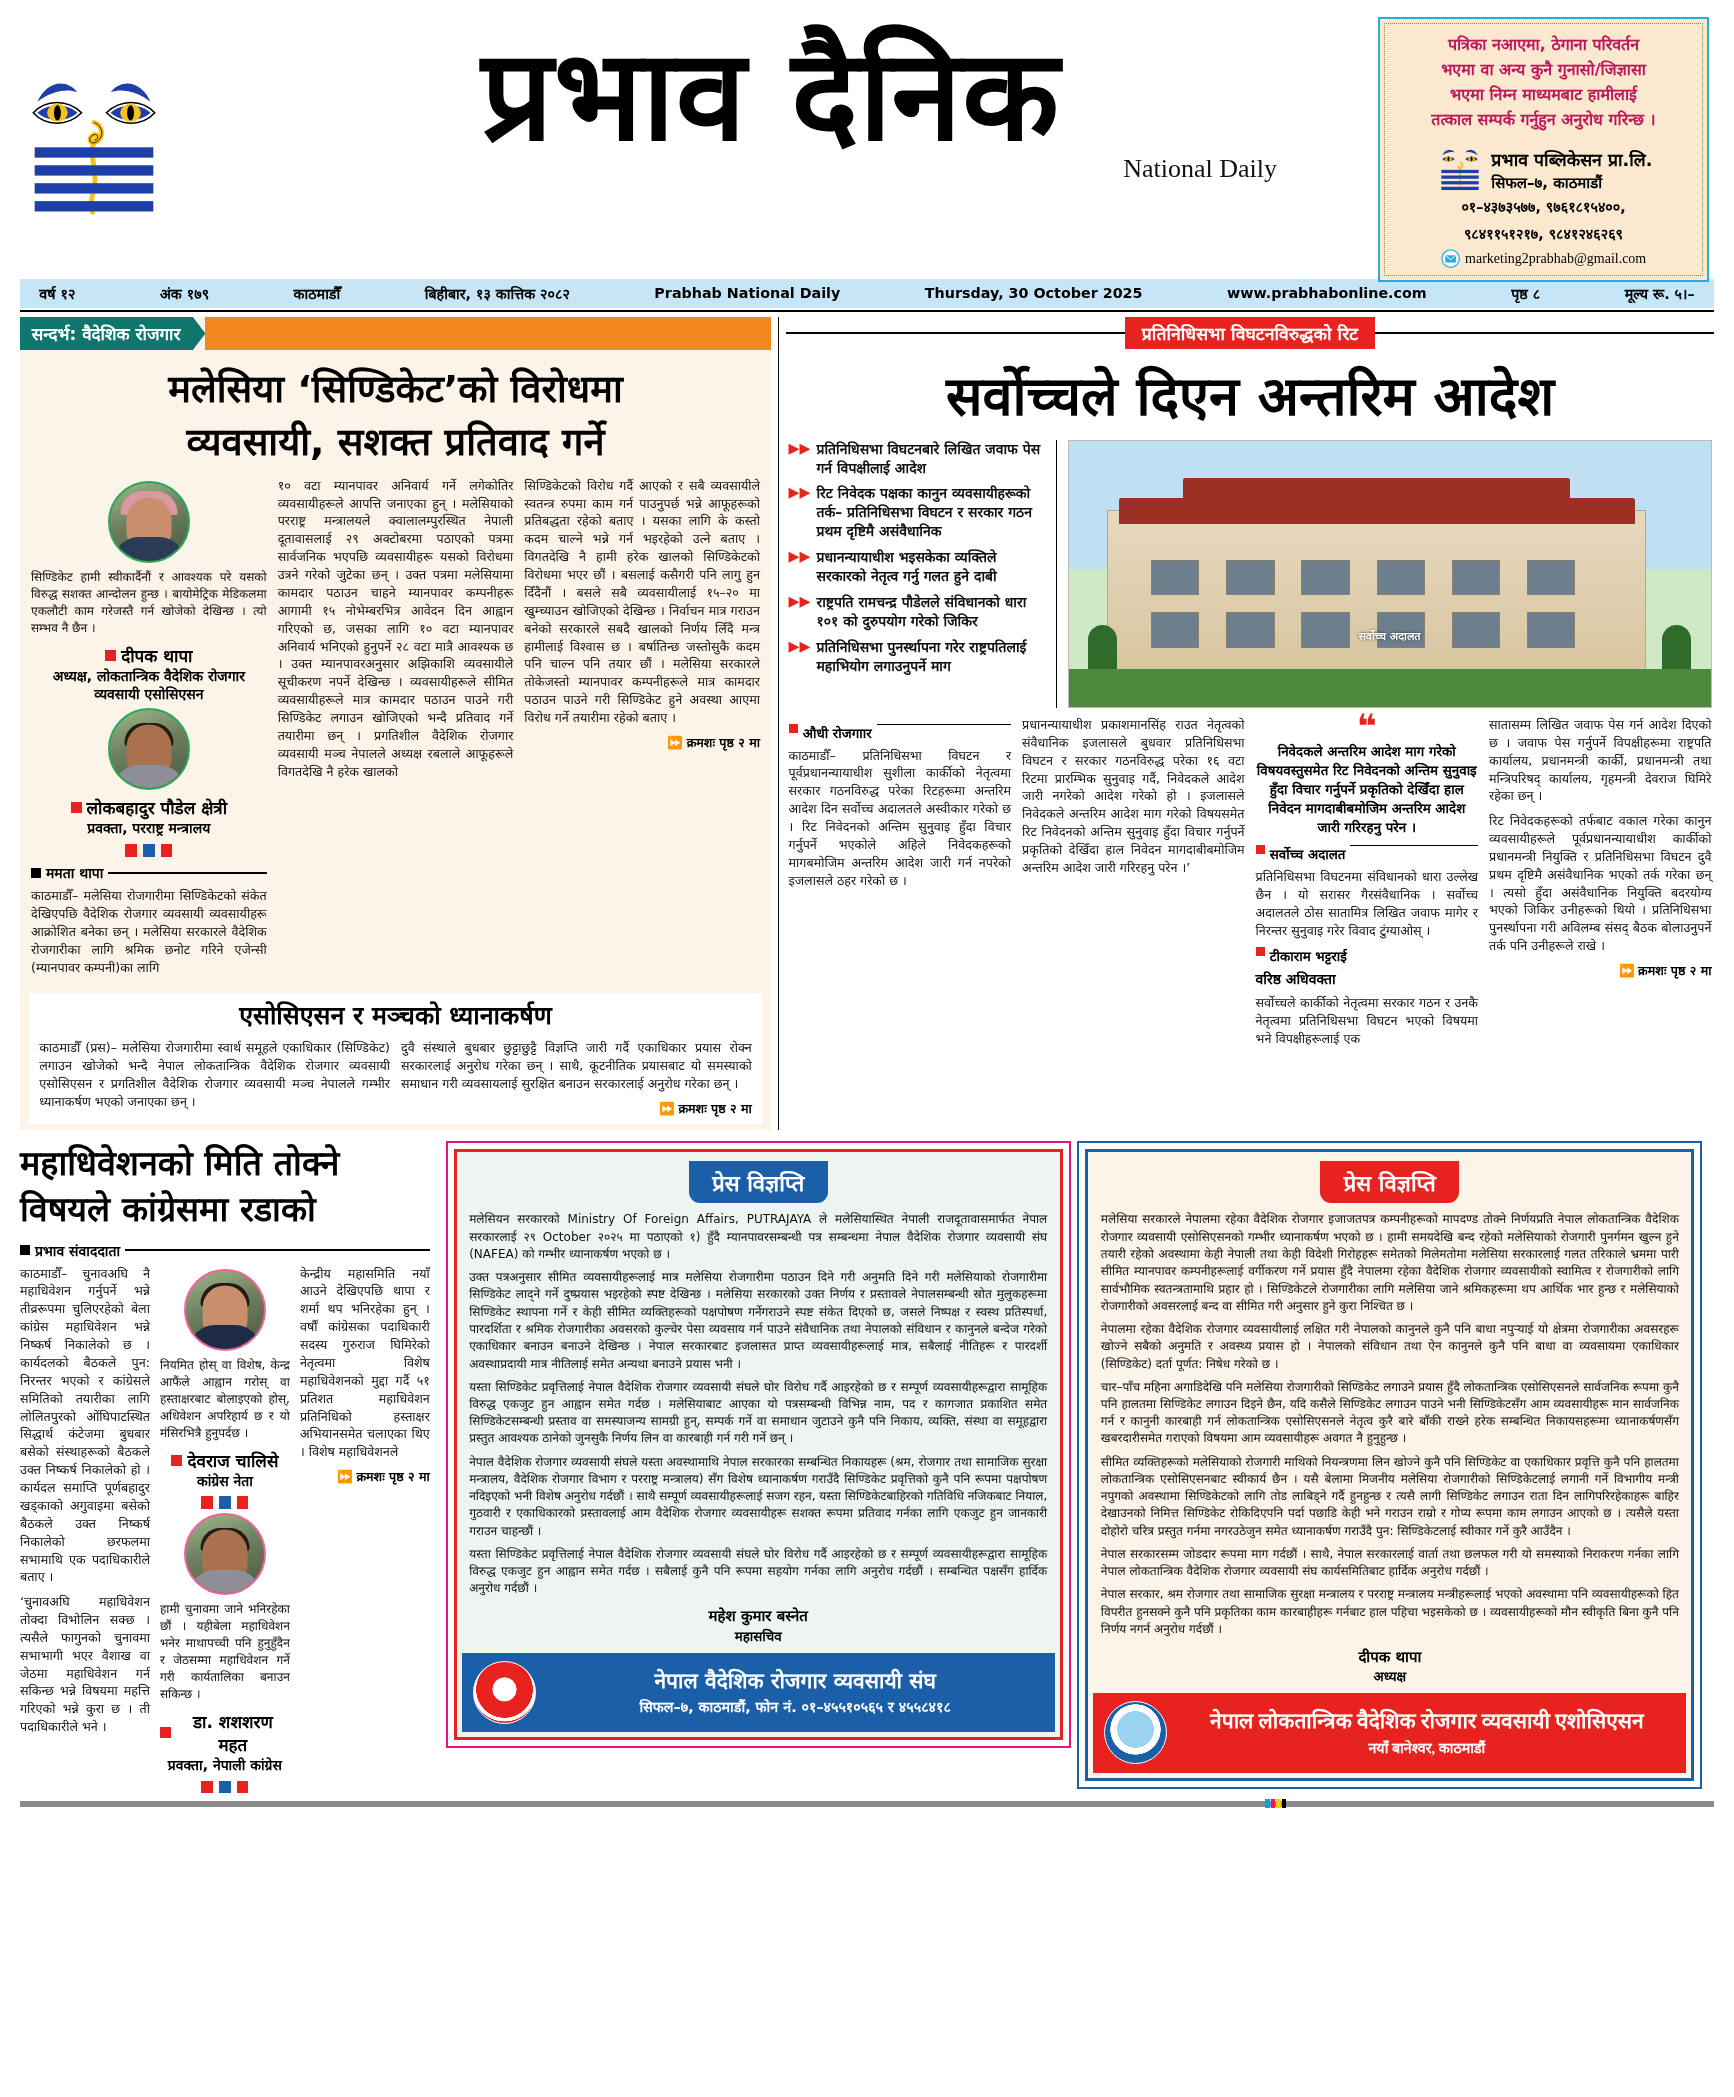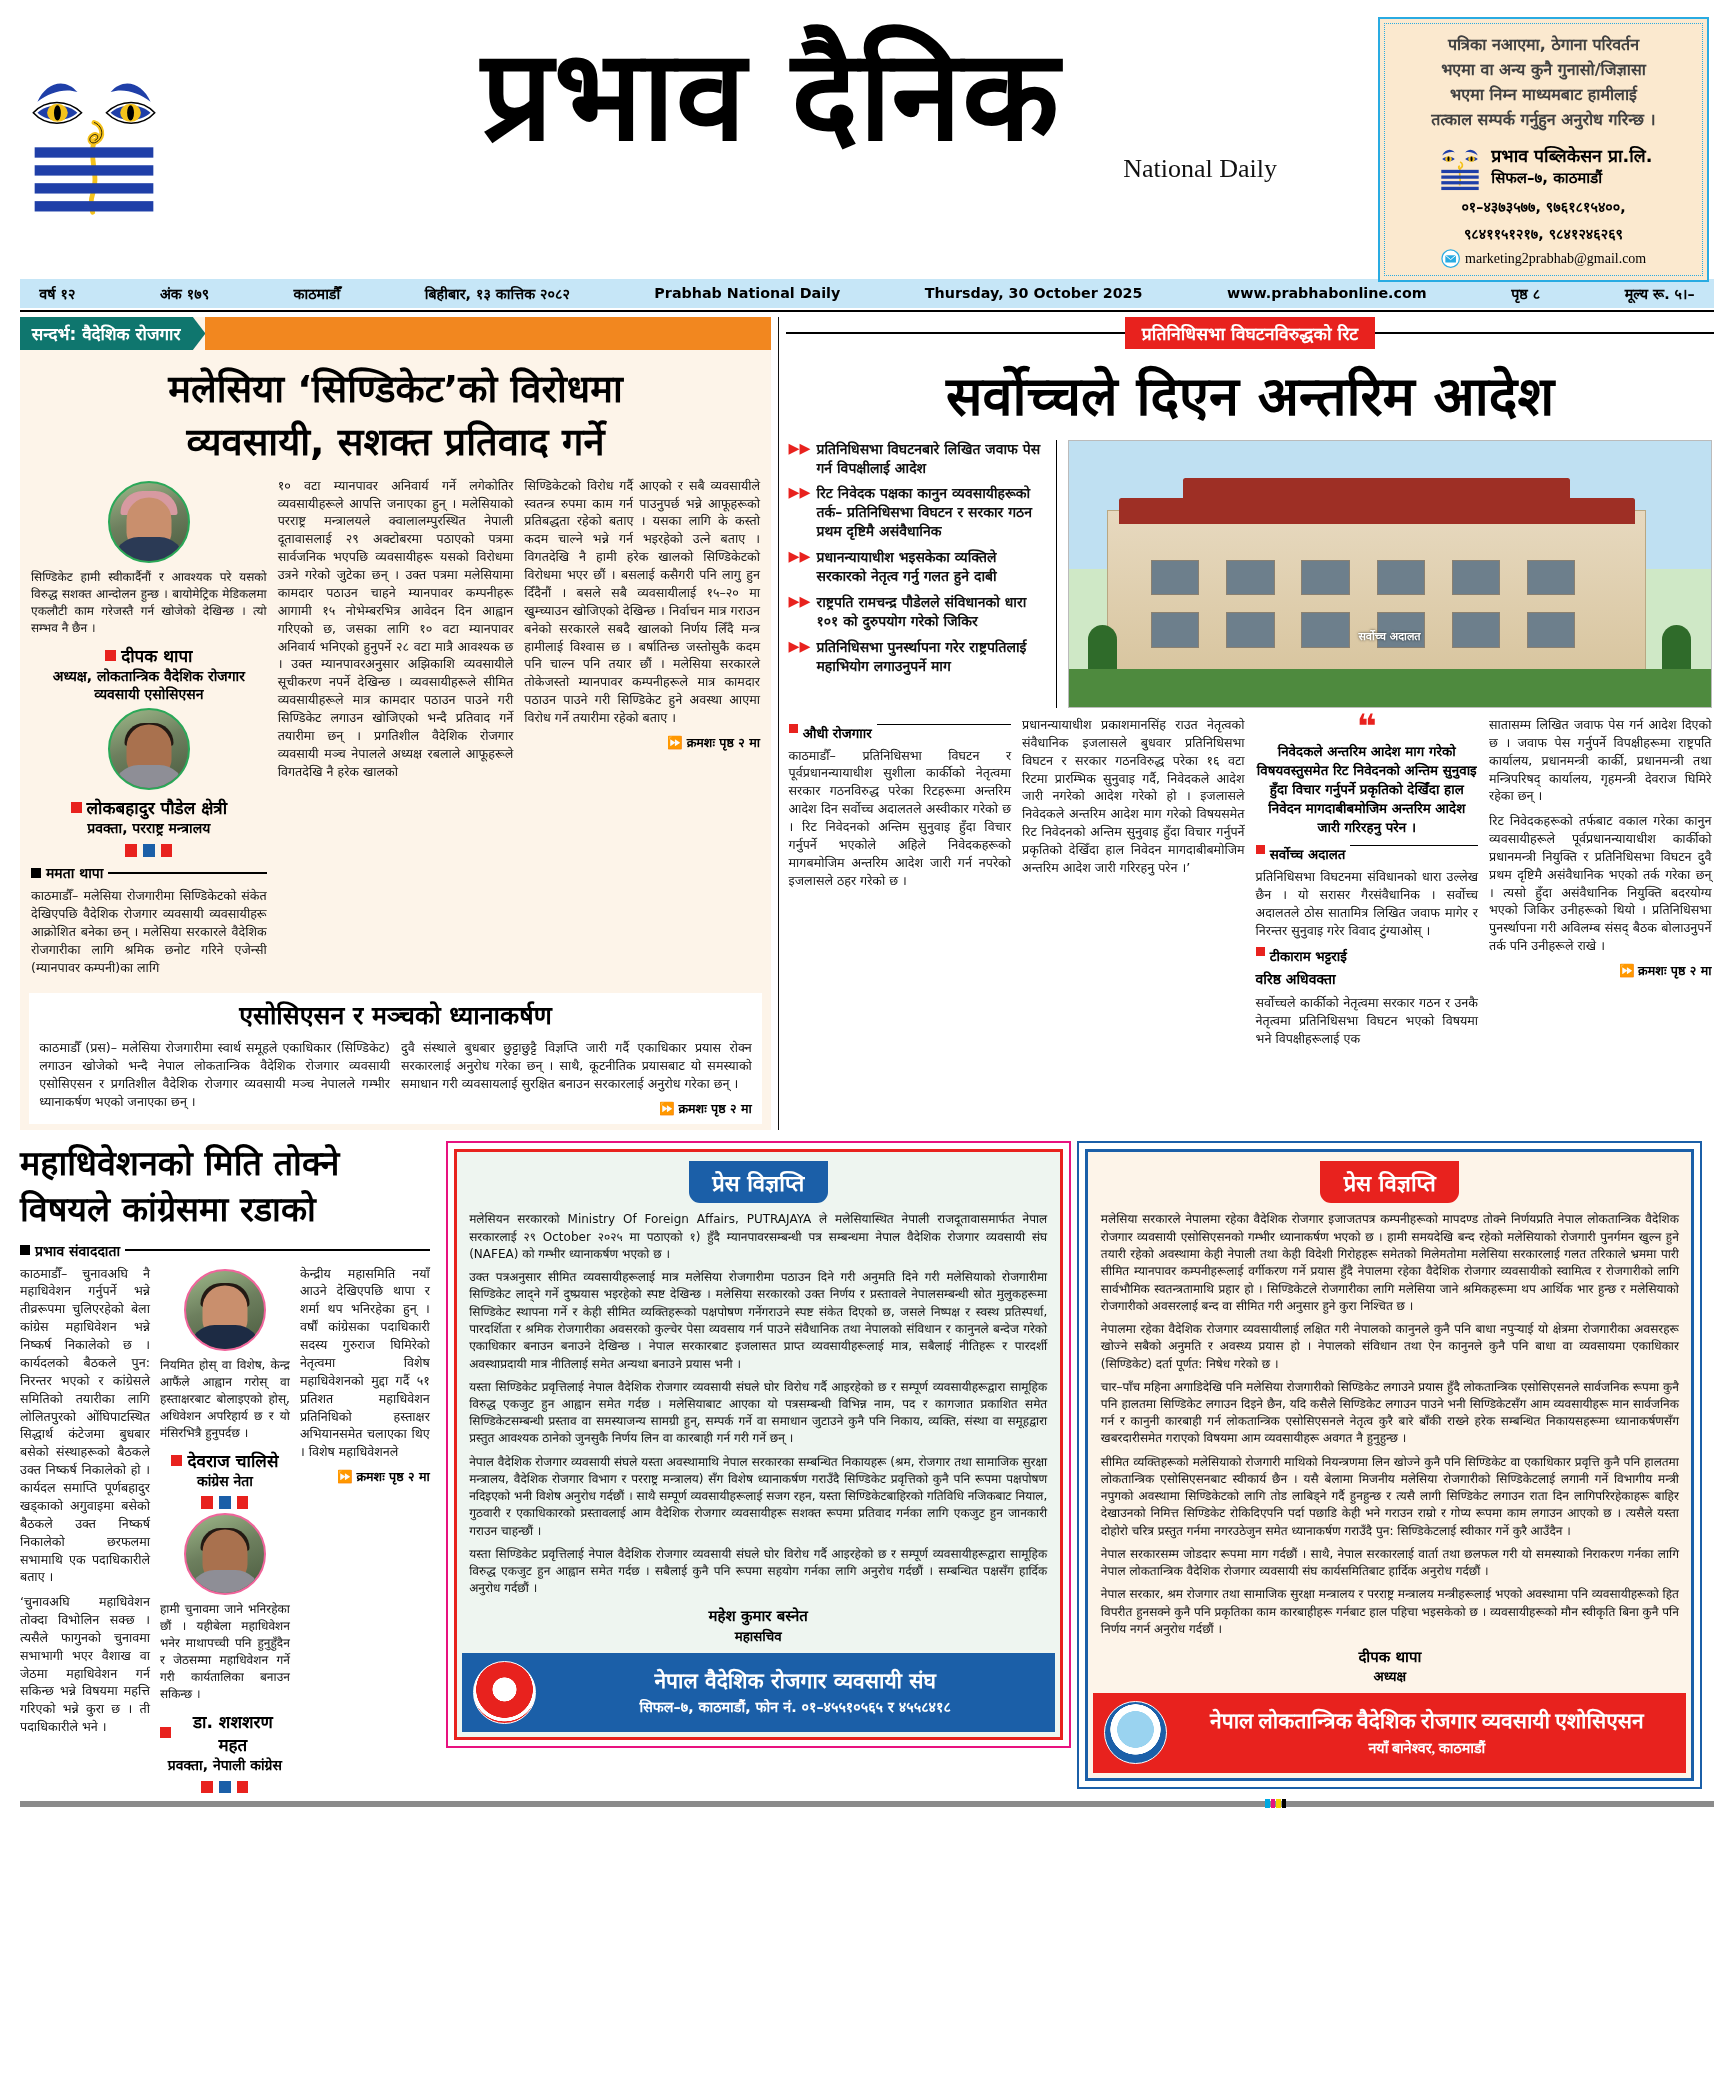--- a/index.html
+++ b/index.html
@@ -27,23 +27,23 @@
     font-size: 26px; color:#111; margin-top: -7.6px; padding-right: 101px; text-align:right;
   }
   .ad-box {
     width: 331px; flex: 0 0 331px; margin-top: 4.2px;
     background: #fbe9cf; border: 2.5px solid #29abe2; padding: 4.2px;
     position: relative;
   }
   .ad-box-inner { border: 1.3px dotted #29abe2; padding: 9.2px 5.9px 6.7px; height: 100%; }
   .ad-line {
     font-family: "DejaVu Sans", sans-serif;
-    font-size: 16px; text-align:center; line-height: 1.55; color:#404040; font-weight:600;
-  }
-  .ad-org { display:flex; align-items:center; gap:6.7px; margin-top: 9.2px; justify-content:center;}
+    font-size: 16px; text-align:center; line-height: 1.55; color:#be185d; font-weight:600;
+  }
+  .ad-org { display:flex; align-items:flex-end; gap:6.7px; margin-top: 9.2px; justify-content:center;}
   .ad-org-txt { text-align:left; }
   .ad-org-name { font-size: 17.6px; font-weight:700; color:#000; line-height:1.2;}
   .ad-org-addr { font-size: 15px; font-weight:700; color:#000; }
   .ad-phone { font-size: 14.3px; text-align:center; margin-top: 5.9px; line-height:1.45; font-weight:600;}
   .ad-mail { font-size: 14px; text-align:center; margin-top: 4.2px; font-family:"Liberation Serif",serif; display:flex; gap:5px; align-items:center; justify-content:center;}
 
   
   .eyes { width: 100%; }
 
   

